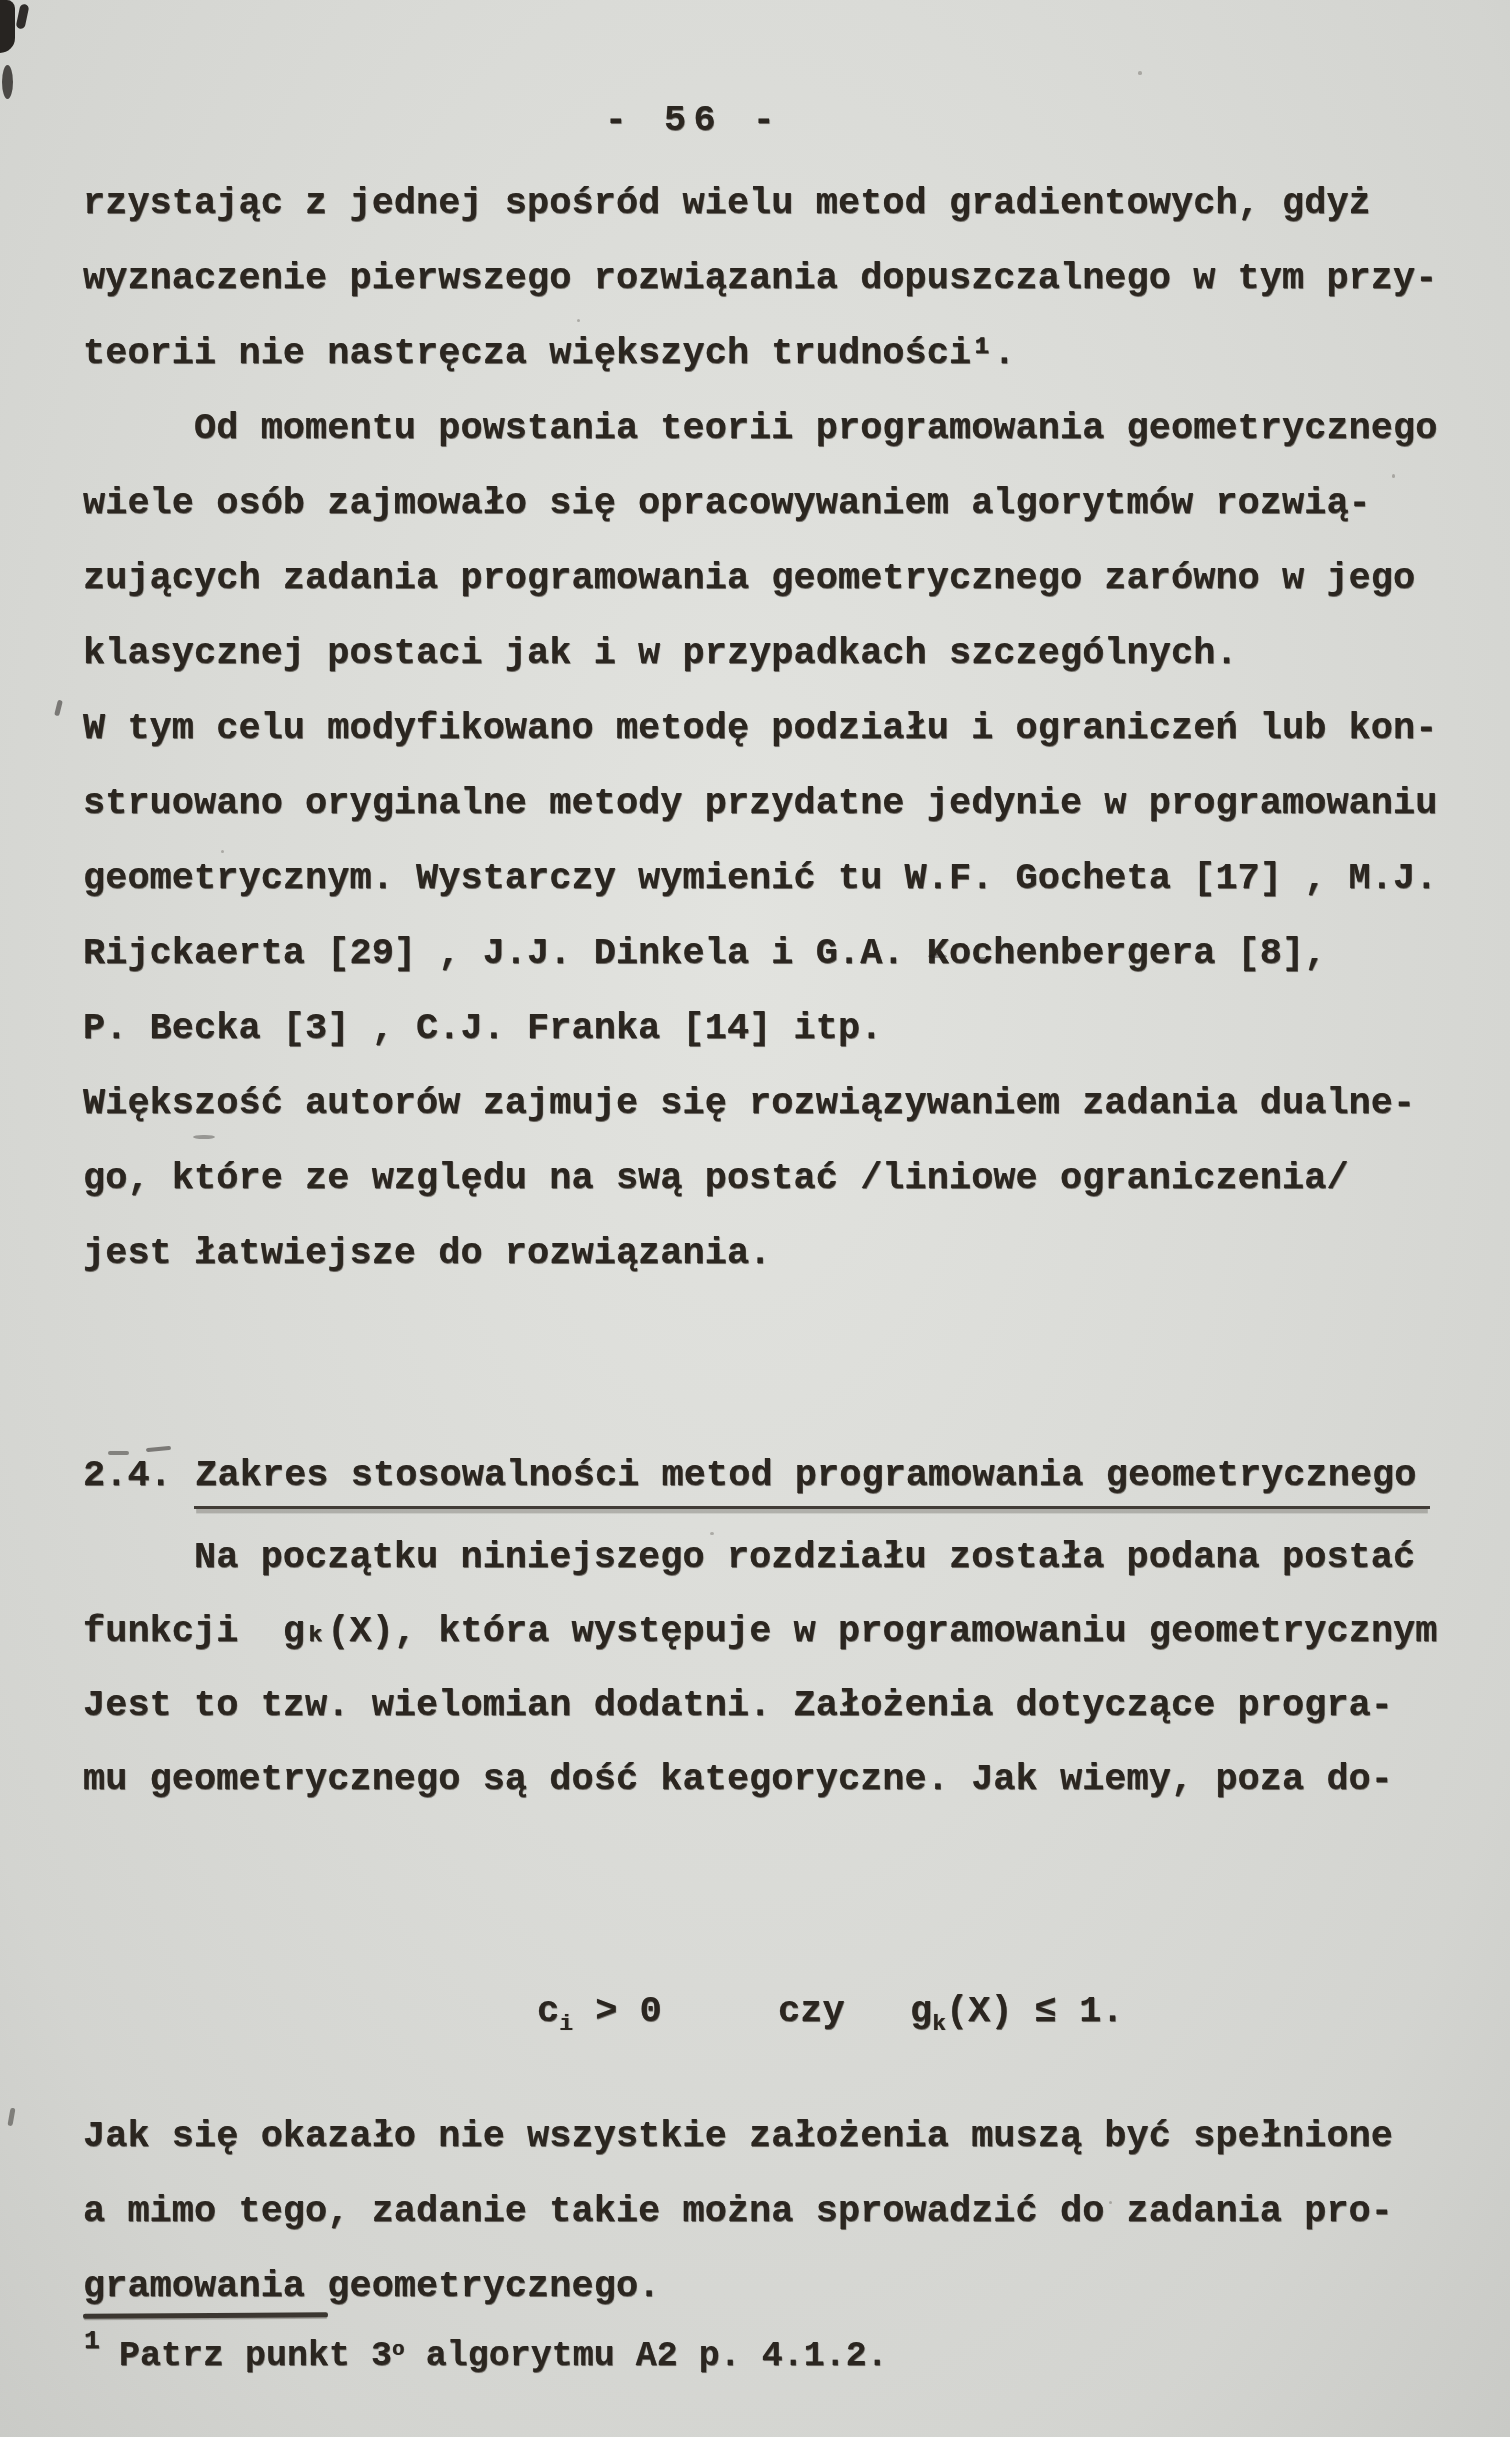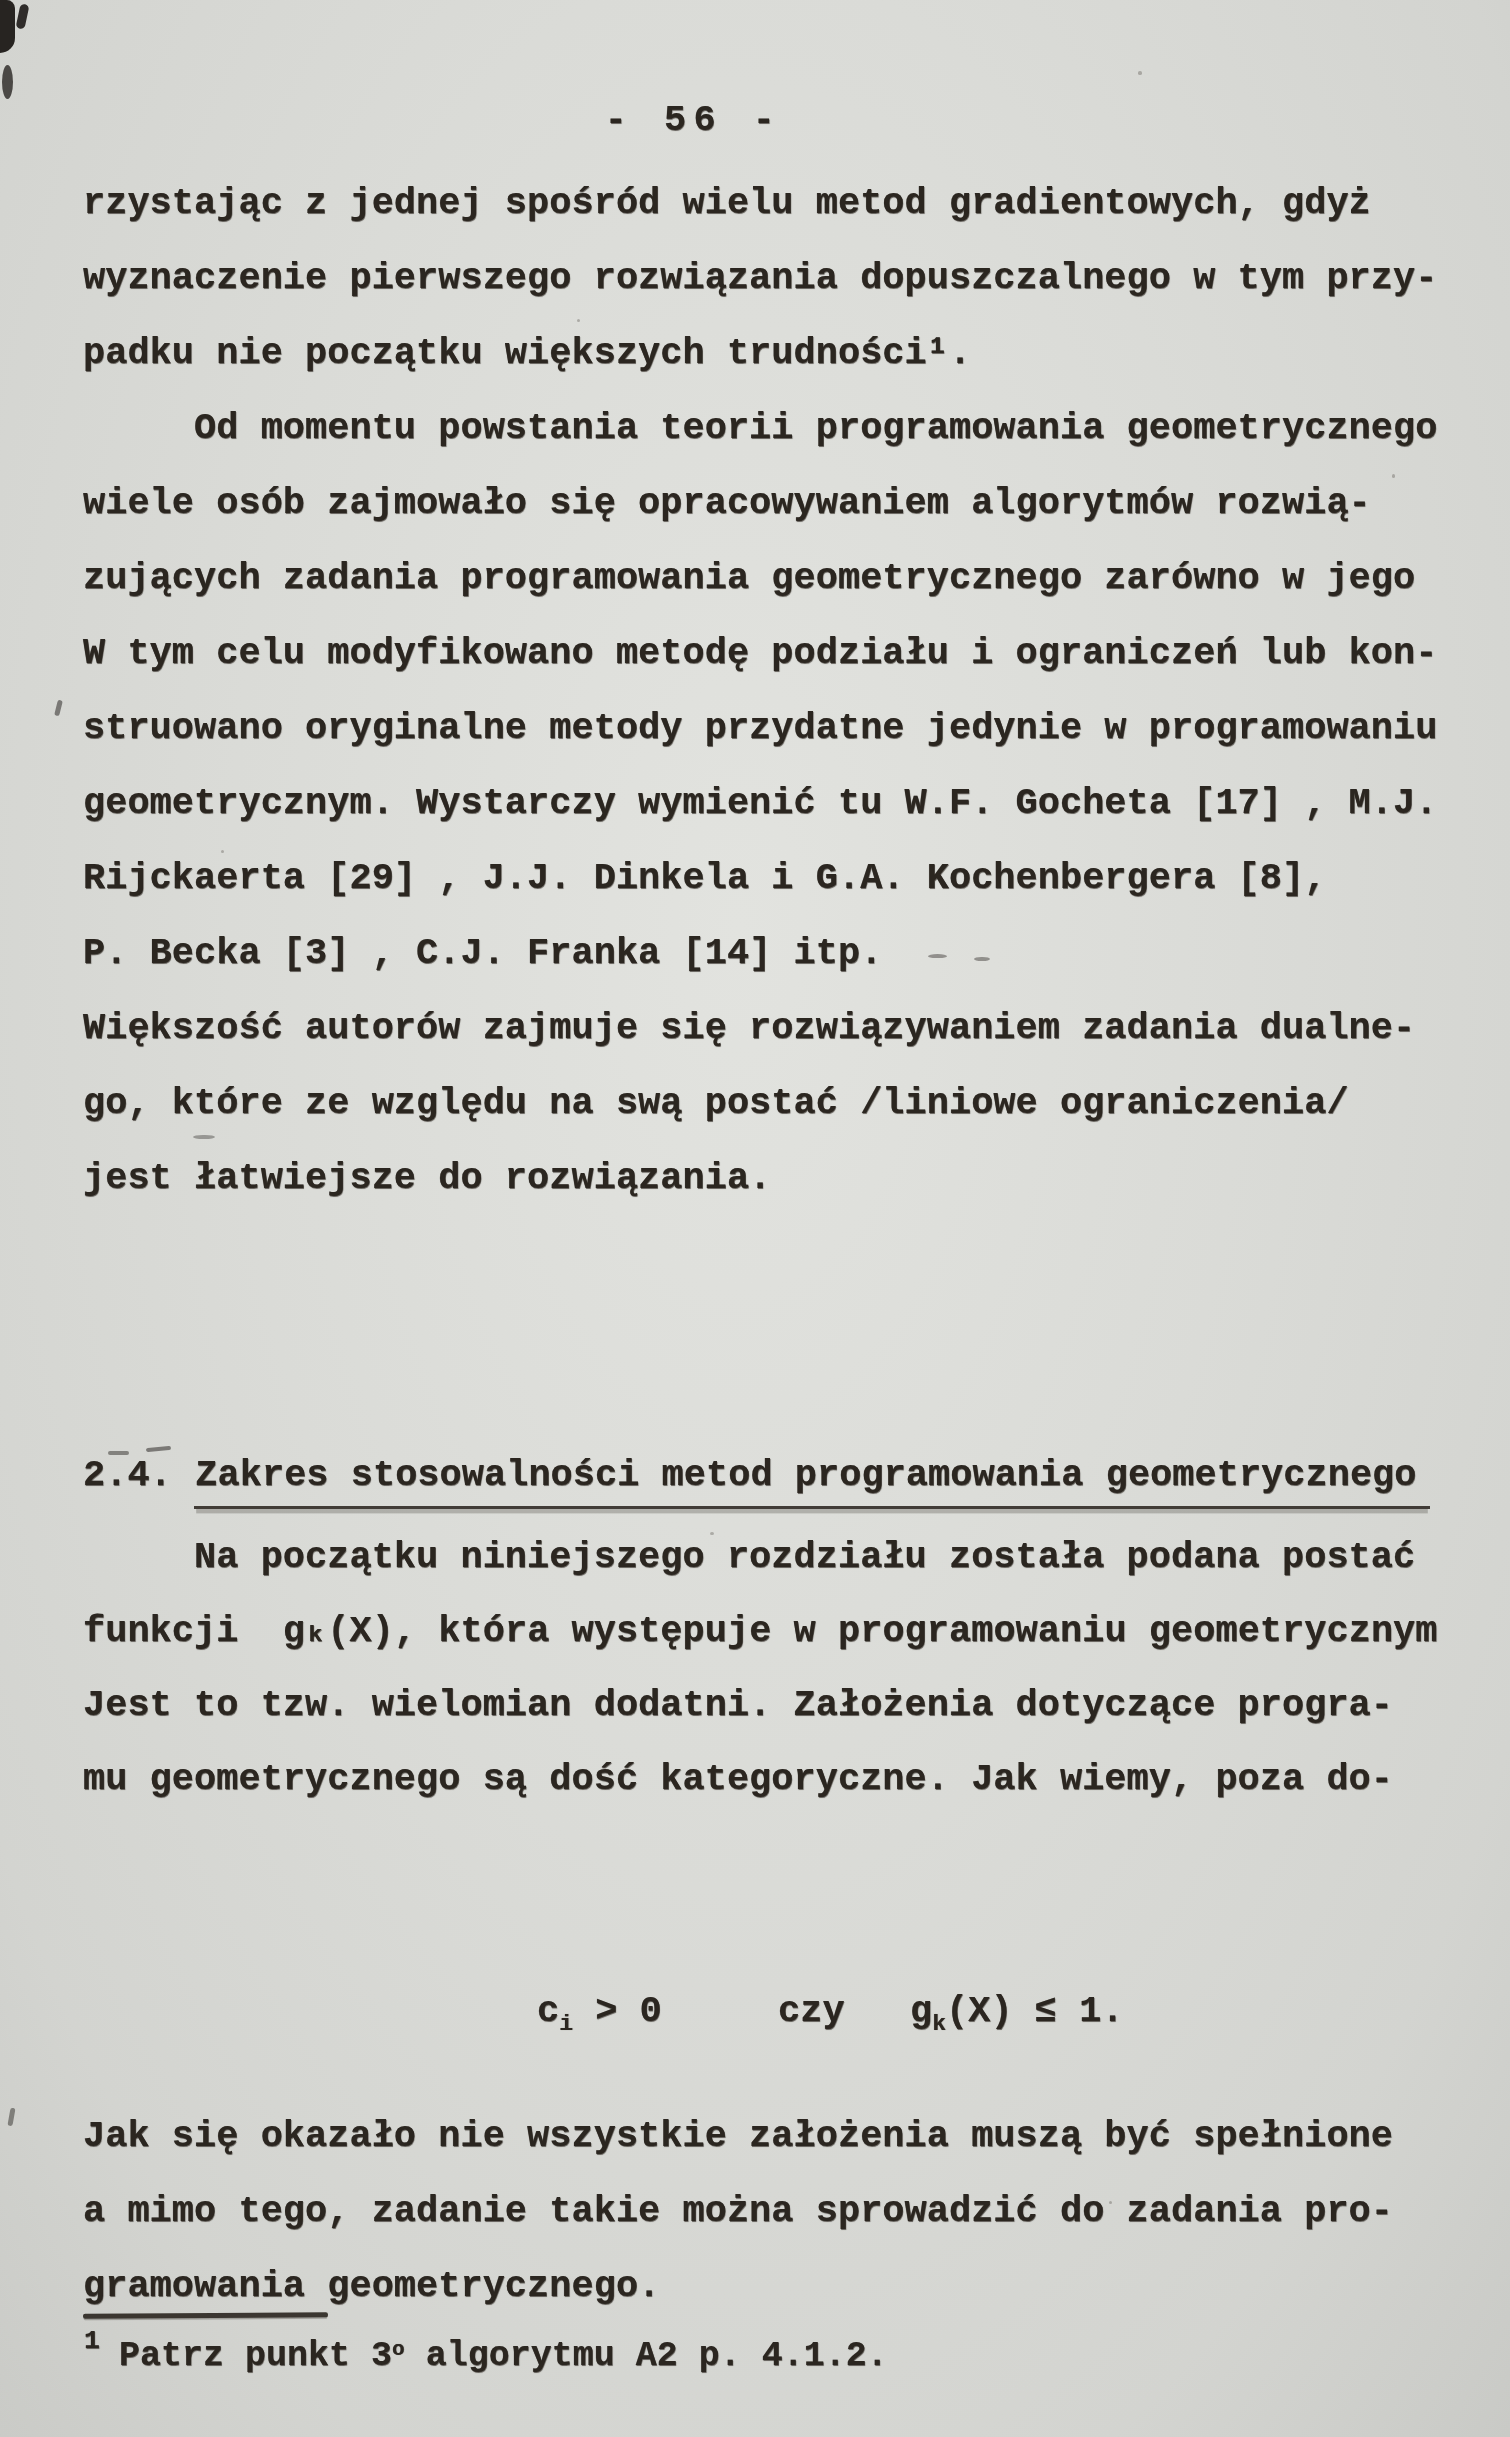--- a/index.html
+++ b/index.html
@@ -82,24 +82,25 @@
 </head>
 <body>
 
 <div class="page">
 
   <div class="page-number txt">- 56 -</div>
 
   <div class="block block1 txt">
       <div class="tline">rzystając z jednej spośród wielu metod gradientowych, gdyż</div>
       <div class="tline">wyznaczenie pierwszego rozwiązania dopuszczalnego w tym przy-</div>
-      <div class="tline">padku nie początku większych trudności¹.</div>
+      <div class="tline">teorii nie nastręcza większych trudności¹.</div>
       <div class="tline">     Od momentu powstania teorii programowania geometrycznego</div>
       <div class="tline">wiele osób zajmowało się opracowywaniem algorytmów rozwią-</div>
       <div class="tline">zujących zadania programowania geometrycznego zarówno w jego</div>
+      <div class="tline">klasycznej postaci jak i w przypadkach szczególnych.</div>
       <div class="tline">W tym celu modyfikowano metodę podziału i ograniczeń lub kon-</div>
       <div class="tline">struowano oryginalne metody przydatne jedynie w programowaniu</div>
       <div class="tline">geometrycznym. Wystarczy wymienić tu W.F. Gocheta [17] , M.J.</div>
       <div class="tline">Rijckaerta [29] , J.J. Dinkela i G.A. Kochenbergera [8],</div>
       <div class="tline">P. Becka [3] , C.J. Franka [14] itp.</div>
       <div class="tline">Większość autorów zajmuje się rozwiązywaniem zadania dualne-</div>
       <div class="tline">go, które ze względu na swą postać /liniowe ograniczenia/</div>
       <div class="tline">jest łatwiejsze do rozwiązania.</div>
     </div>
 

